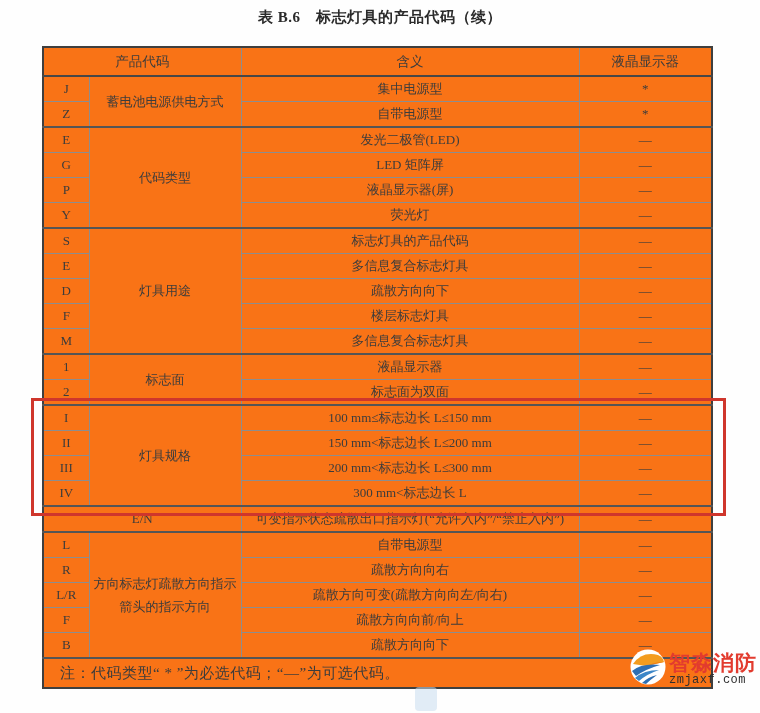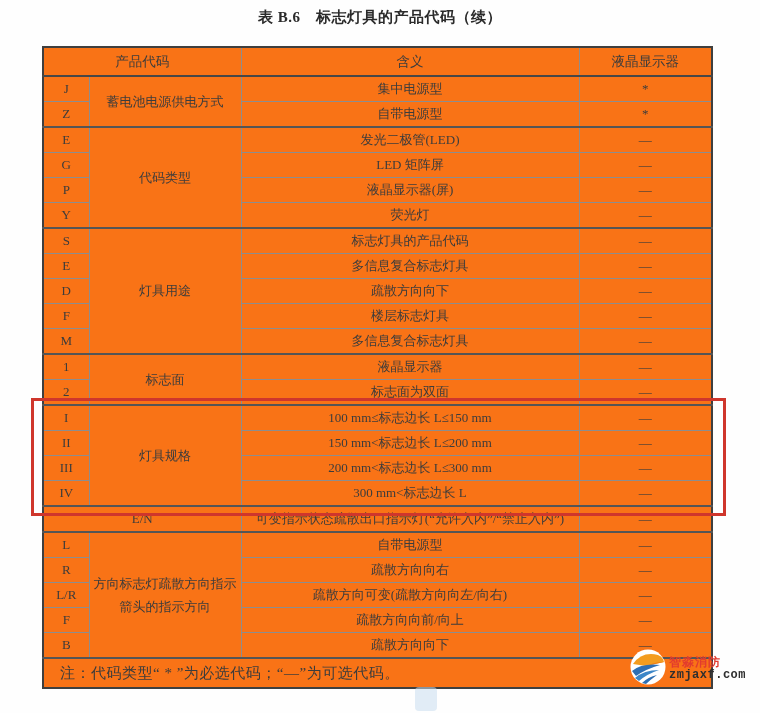--- a/index.html
+++ b/index.html
@@ -33,25 +33,25 @@
   .hl-box{
     position:absolute;left:31px;width:689px;top:401px;height:112px;
     border:3px solid #cf362c;z-index:5;pointer-events:none;
   }
   .logo{
     position:absolute;left:630px;top:649px;z-index:6;
     display:flex;align-items:center;gap:3px;
   }
   .logo-text{display:flex;flex-direction:column;line-height:1.05;}
   .brand{
-    font-size:12px;font-weight:bold;color:#e23b2e;letter-spacing:1px;
+    font-size:21px;font-weight:bold;color:#e23b2e;letter-spacing:1px;
     font-family:"Liberation Sans","DejaVu Sans",sans-serif;
   }
   .domain{
-    font-size:12px;font-weight:bold;color:#2f2f2f;letter-spacing:.5px;
+    font-size:12px;font-weight:normal;color:#2f2f2f;letter-spacing:.5px;
     font-family:"Liberation Mono","DejaVu Sans Mono",monospace;
   }
   .stamp{
     position:absolute;left:415px;top:687px;width:22px;height:24px;
     background:#c8dcee;opacity:.55;border-radius:4px;z-index:2;
   }
 </style>
 </head>
 <body>
 

